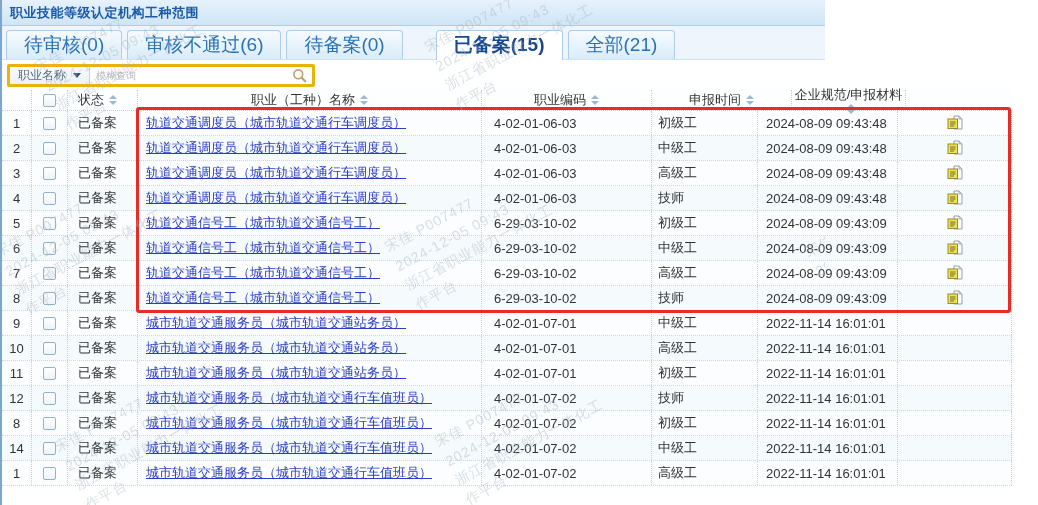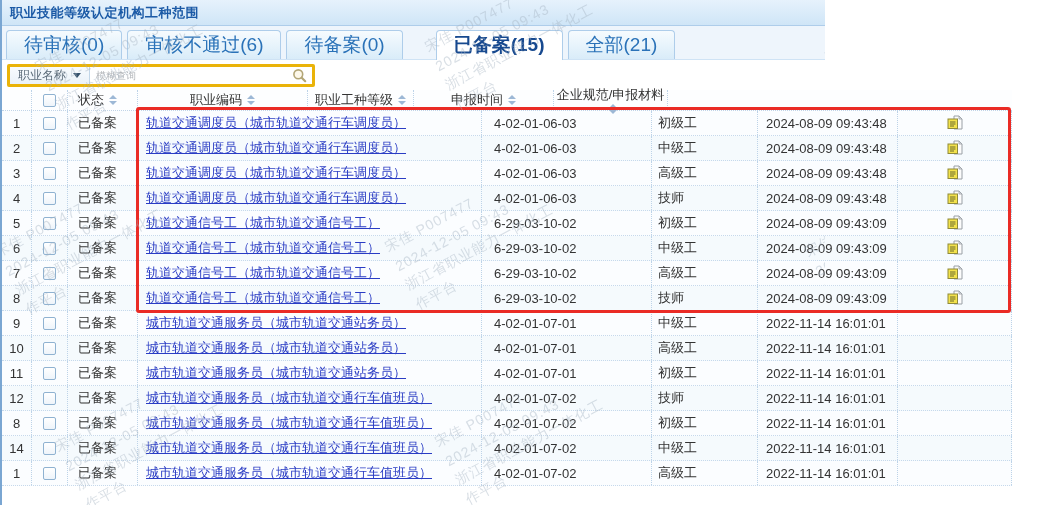--- a/index.html
+++ b/index.html
@@ -114,34 +114,34 @@
       <div class="th c-check">
         <span class="checkbox"></span>
       </div>
       <div class="th c-status">
         <span>状态</span>
         <span class="sort">
             <i class="up"></i>
             <i class="dn"></i>
           </span>
       </div>
+      <div class="th c-name">
+        <span>职业（工种）名称</span>
+        <span class="sort">
+            <i class="up"></i>
+            <i class="dn"></i>
+          </span>
+      </div>
       <div class="th c-code">
         <span>职业编码</span>
         <span class="sort">
             <i class="up"></i>
             <i class="dn"></i>
           </span>
       </div>
-      <div class="th c-level">
-        <span>职业工种等级</span>
-        <span class="sort">
-            <i class="up"></i>
-            <i class="dn"></i>
-          </span>
-      </div>
       <div class="th c-time">
         <span>申报时间</span>
         <span class="sort">
             <i class="up"></i>
             <i class="dn"></i>
           </span>
       </div>
       <div class="th c-mat">
         <span>企业规范/申报材料</span>
         <span class="sort">

